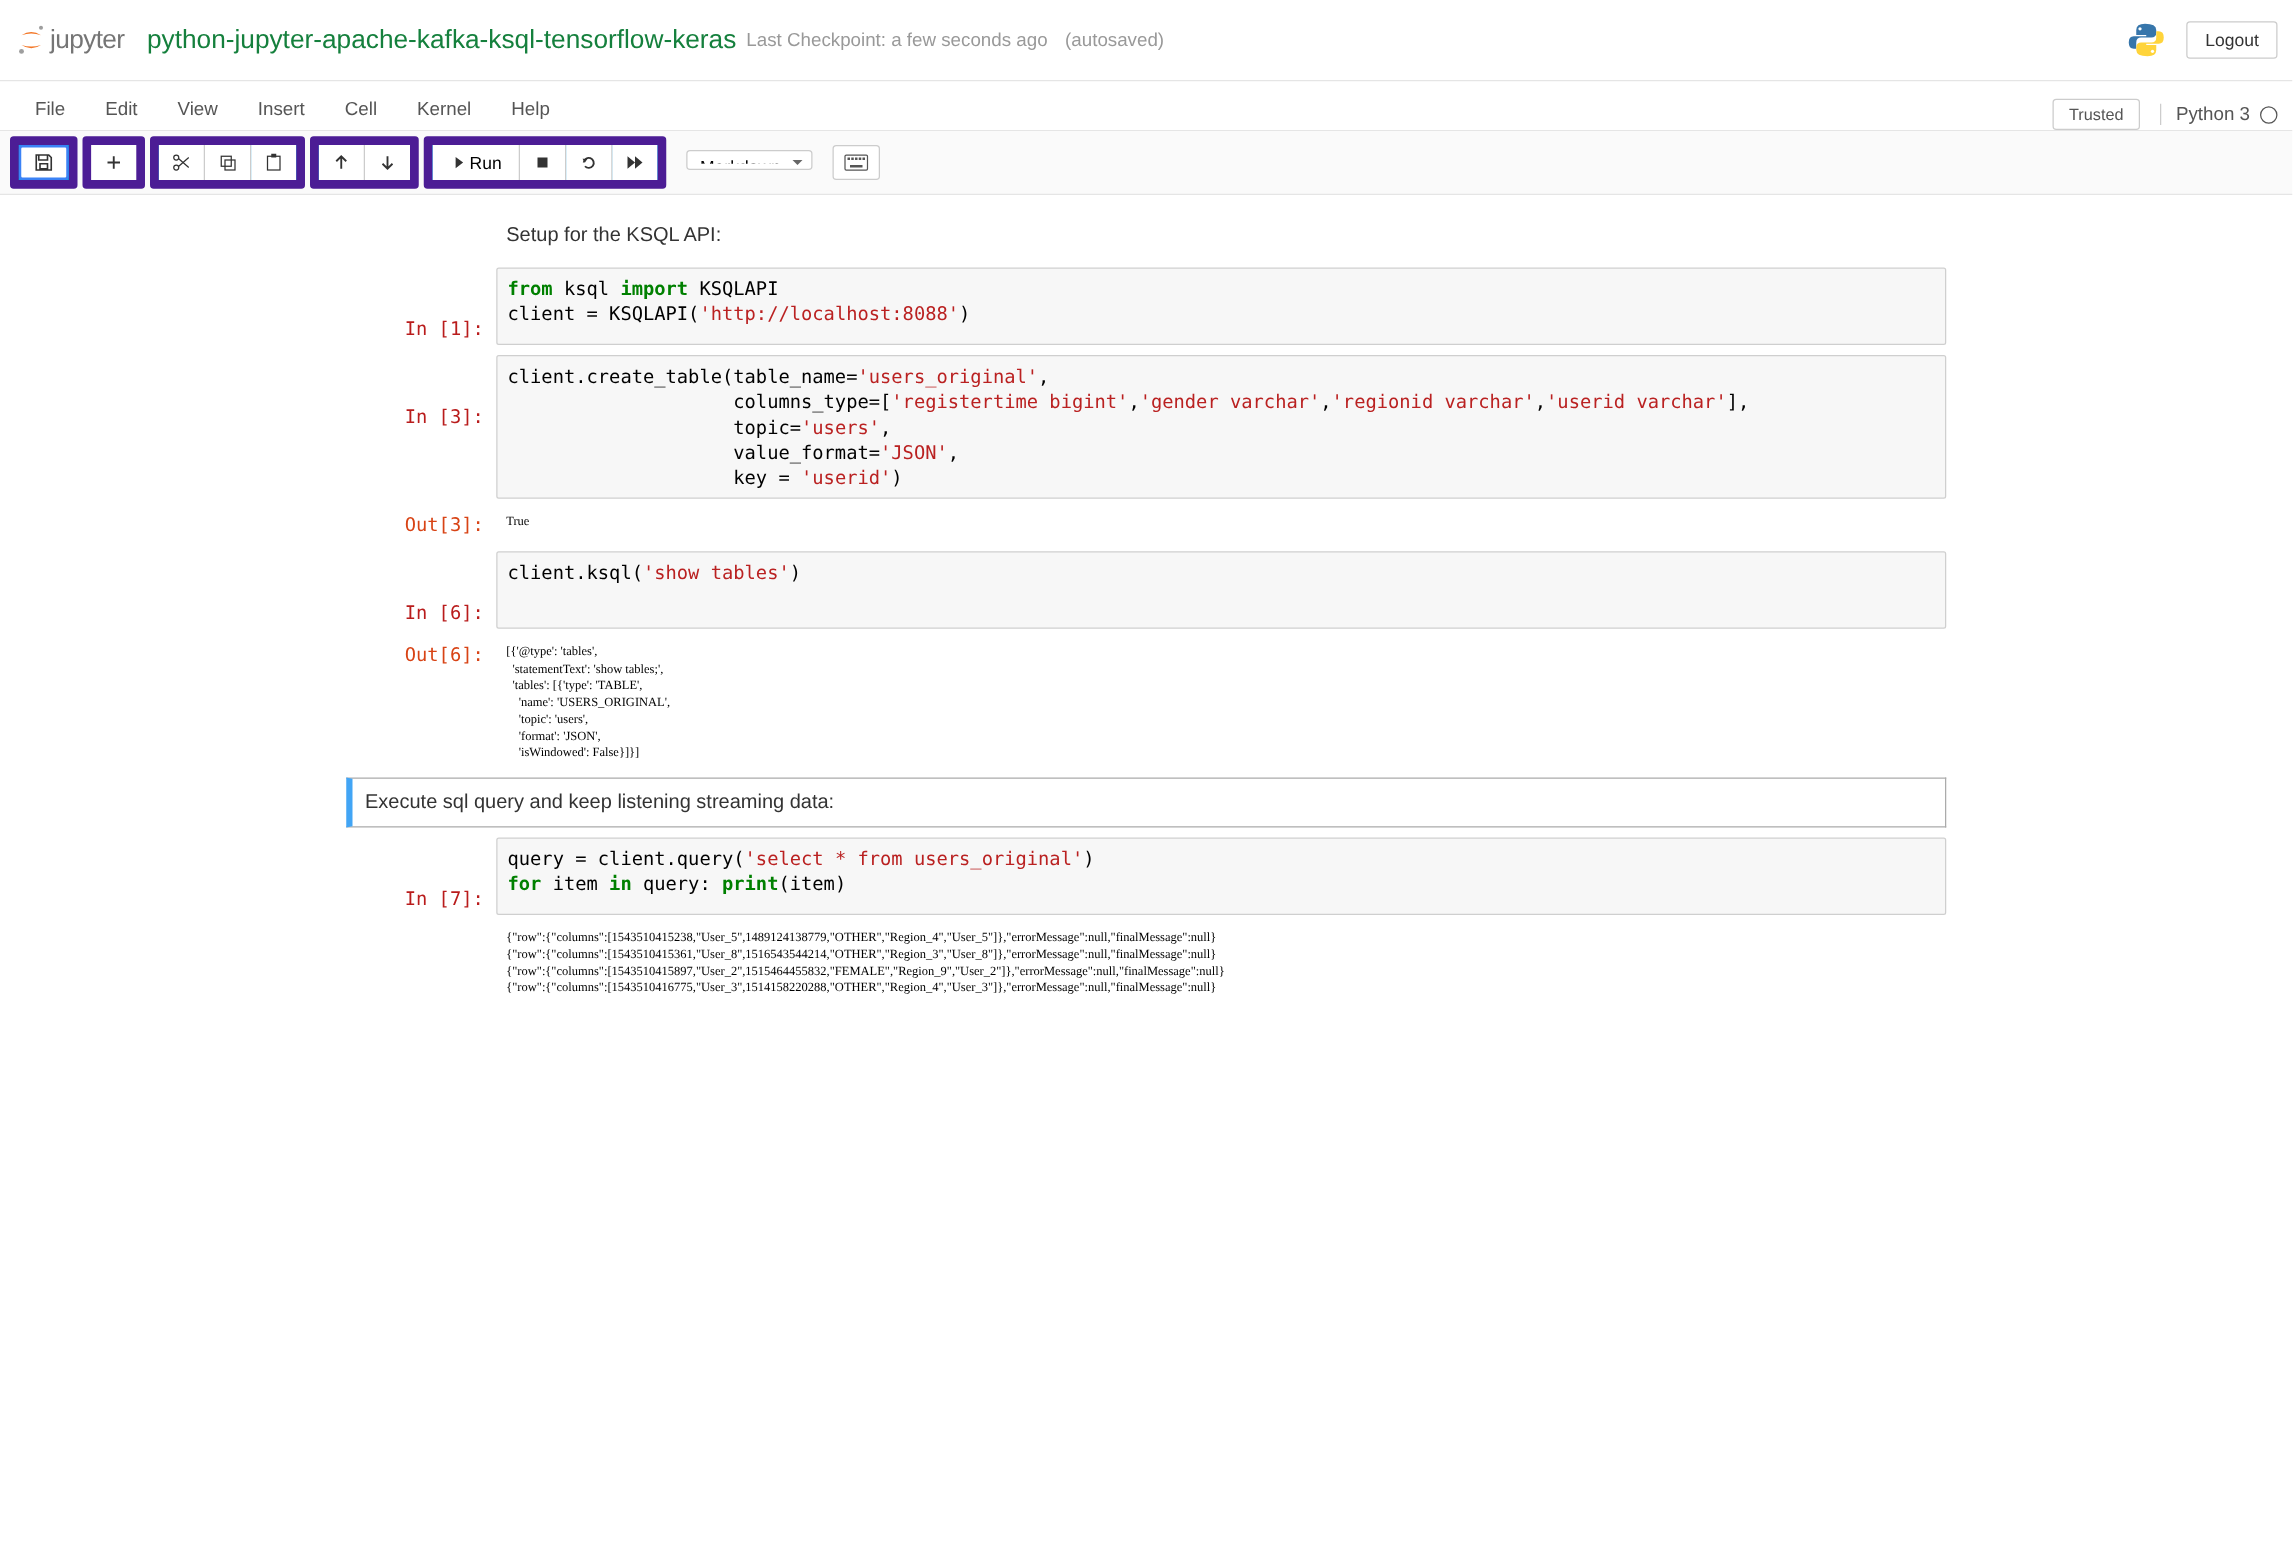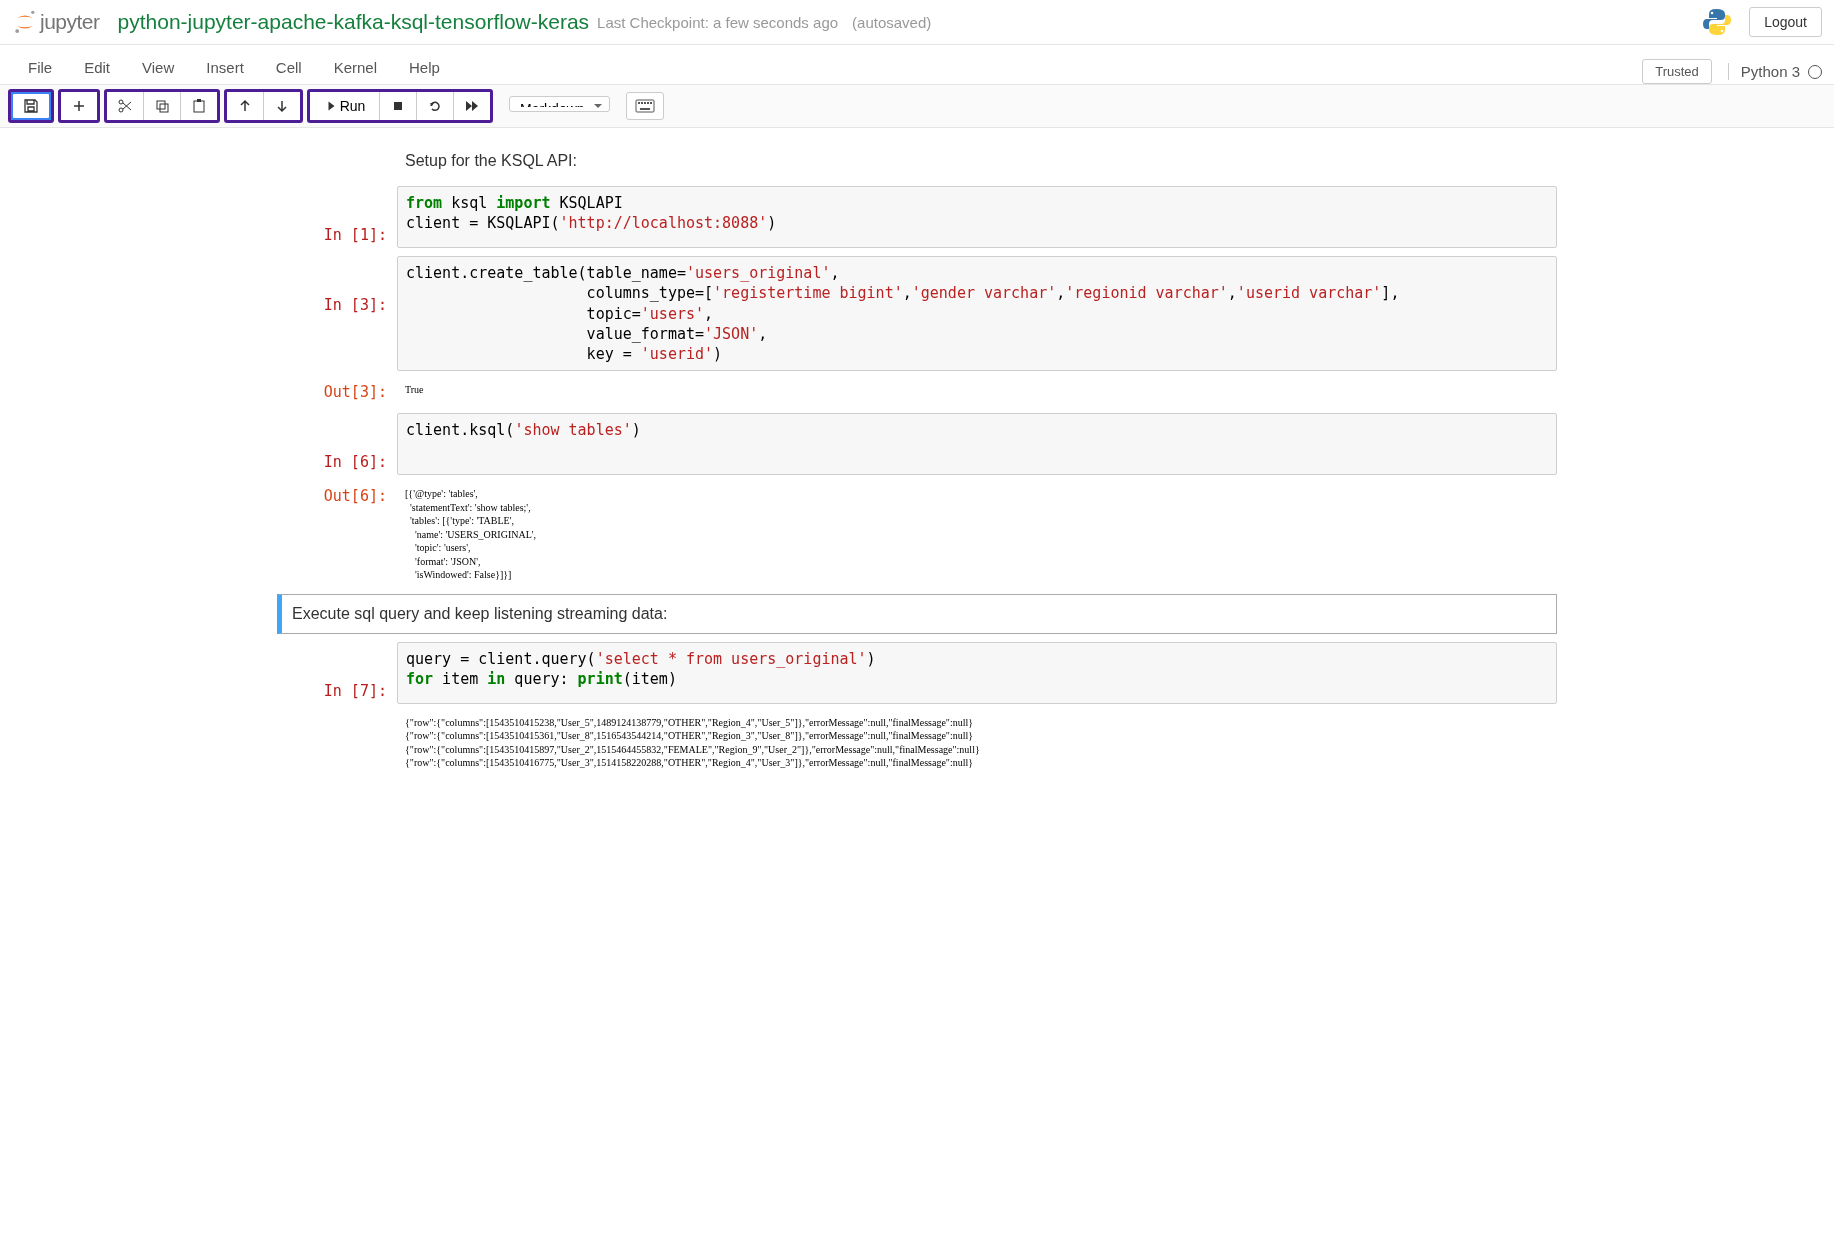--- a/index.html
+++ b/index.html
@@ -1,34 +1,34 @@
 <!DOCTYPE html>
 <html><head>
 <meta charset="utf-8">
 <style>
 * { box-sizing: border-box; margin: 0; padding: 0; }
 body { font-family: "Helvetica Neue", Helvetica, Arial, sans-serif; font-size: 14px; background: #fff; color: #000; }
-.header { display: flex; align-items: center; padding: 6px 12px; border-bottom: 1px solid #e5e5e5; }
+.header { display: flex; align-items: center; padding: 16px 12px; border-bottom: 1px solid #e5e5e5; }
 .logo { display: flex; align-items: center; gap: 2px; margin-right: 18px; }
 .logo-icon { width: 26px; height: 26px; }
 .logo-text { font-size: 21px; color: #757575; font-weight: 400; letter-spacing: -0.5px; }
 .notebook-title { font-size: 21px; color: #15803d; font-weight: 400; }
 .checkpoint { font-size: 15px; color: #999; margin-left: 8px; }
 .autosaved { font-size: 15px; color: #999; margin-left: 14px; }
 .header-right { margin-left: auto; display: flex; align-items: center; gap: 16px; }
 .python-logo { width: 32px; height: 32px; }
 .logout-btn { border: 1px solid #ccc; background: #fff; padding: 6px 14px; border-radius: 3px; font-size: 14px; color: #333; cursor: pointer; }
 .menubar { display: flex; align-items: flex-end; padding: 0 12px; border-bottom: 1px solid #e5e5e5; height: 40px; }
 .menu-item { padding: 8px 16px; color: #555; font-size: 15px; cursor: pointer; }
 .menubar-right { margin-left: auto; display: flex; align-items: center; gap: 16px; }
 .trusted-btn { border: 1px solid #ccc; background: #fff; padding: 4px 12px; border-radius: 3px; color: #555; font-size: 13px; }
 .kernel-info { color: #555; font-size: 15px; border-left: 1px solid #ccc; padding-left: 12px; display: flex; align-items: center; gap: 8px; }
 .kernel-circle { width: 14px; height: 14px; border: 1.5px solid #555; border-radius: 50%; }
 .toolbar { display: flex; align-items: center; padding: 4px 8px; border-bottom: 1px solid #e5e5e5; gap: 4px; background: #fafafa; }
-.tb-group { display: flex; border: 3px solid #4c1d95; border-radius: 3px; overflow: hidden; background: #0ea5e9; }
+.tb-group { display: flex; border: 7px solid #4c1d95; border-radius: 3px; overflow: hidden; background: #0ea5e9; }
 .tb-btn { background: #fff; border: none; border-right: 1px solid #ccc; padding: 6px 10px; cursor: pointer; display: flex; align-items: center; justify-content: center; min-width: 32px; height: 28px; }
 .tb-btn:last-child { border-right: none; }
 .tb-btn.save-active { border: 2px solid #3b82f6; border-radius: 3px; }
 .tb-btn svg { width: 16px; height: 16px; }
 .run-text { font-size: 14px; margin-left: 4px; }
 .cell-type-select { border: 1px solid #ccc; border-radius: 3px; padding: 4px 24px 4px 10px; font-size: 14px; background: #fff; height: 16px; margin-left: 6px; appearance: none; position: relative; }
 .select-wrap { position: relative; display: inline-block; margin-left: 6px; }
 .select-wrap::after { content: ''; position: absolute; right: 8px; top: 50%; transform: translateY(-50%); width: 0; height: 0; border-left: 4px solid transparent; border-right: 4px solid transparent; border-top: 4px solid #666; }
 .select-wrap::before { content: ''; position: absolute; right: 8px; top: 30%; width: 0; height: 0; border-left: 4px solid transparent; border-right: 4px solid transparent; border-bottom: 4px solid #666; }
 .notebook-container { padding: 16px 20px 40px 20px; max-width: 1320px; margin: 0 auto; }

